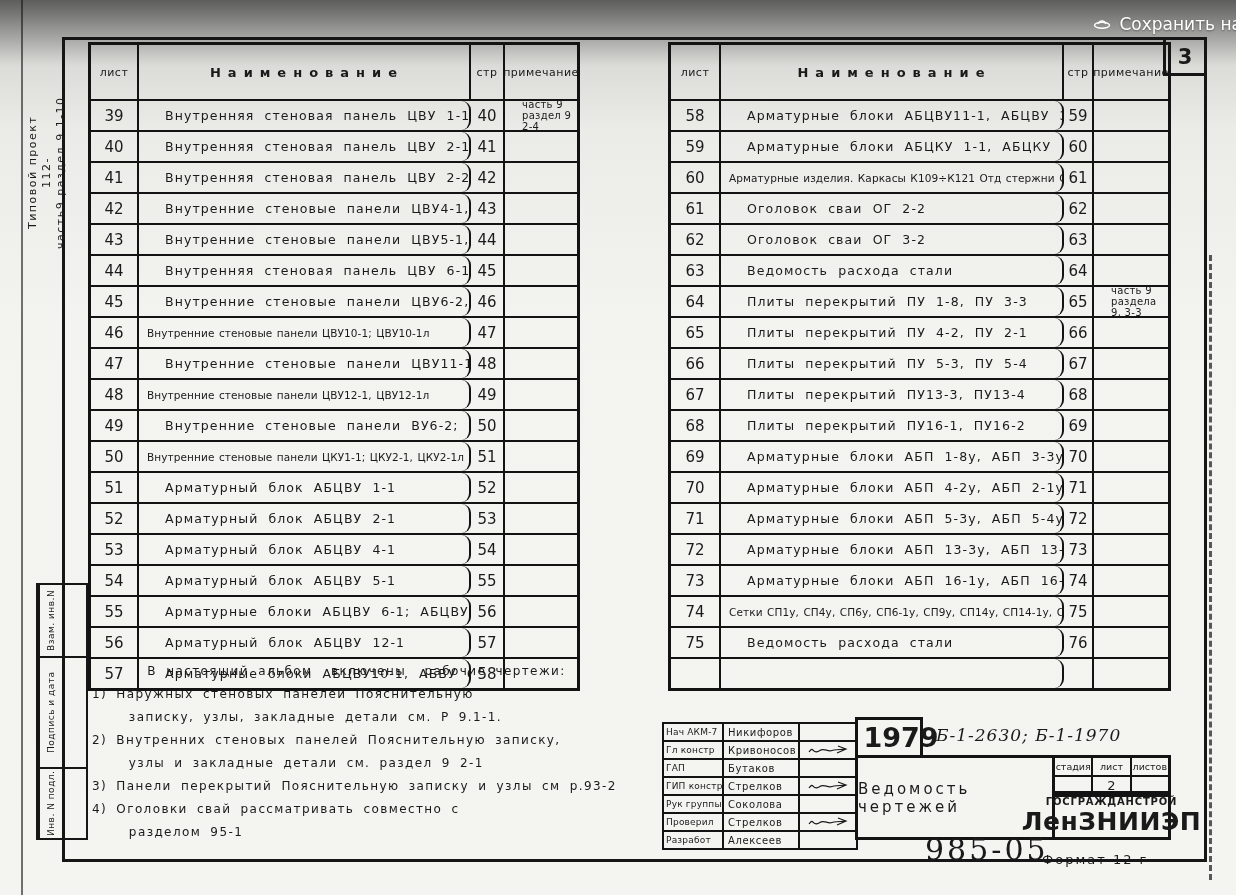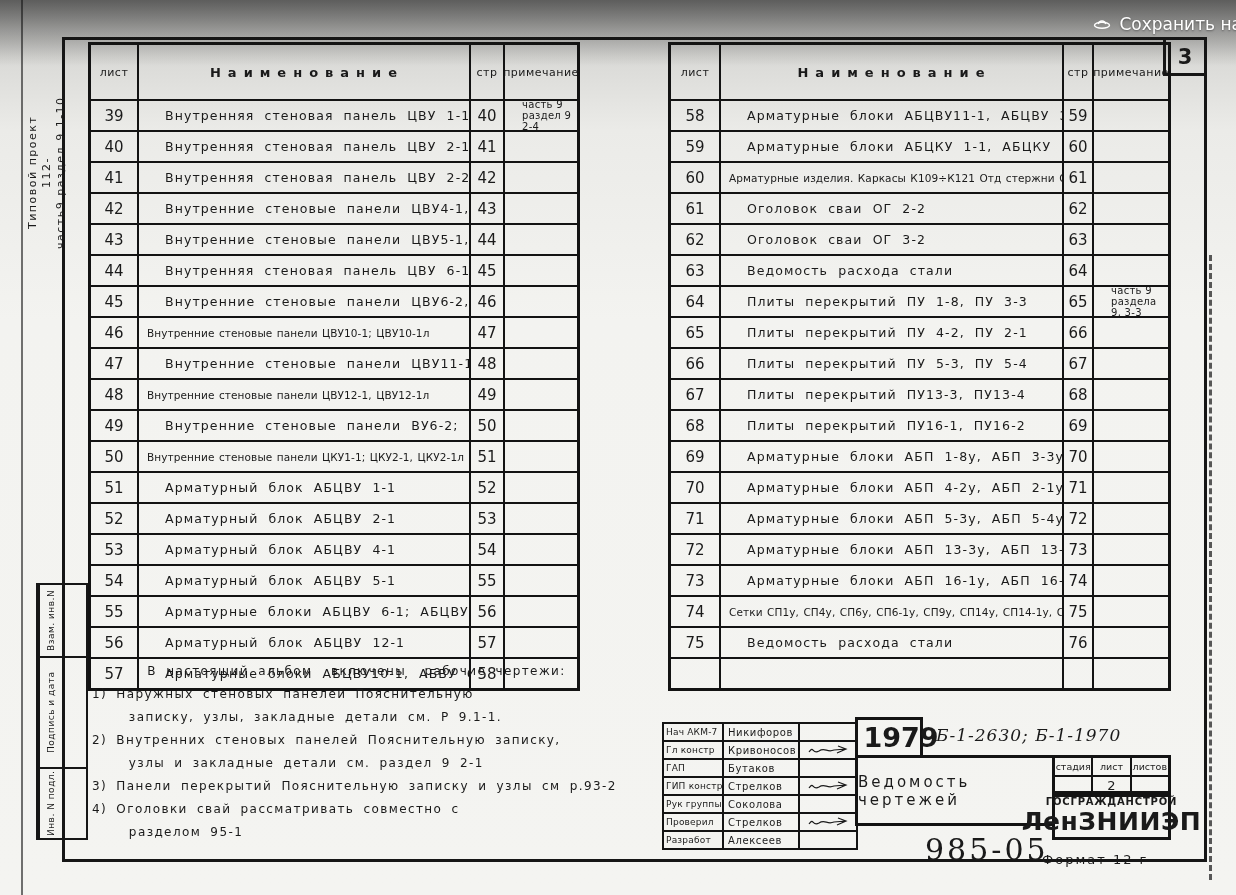--- a/index.html
+++ b/index.html
@@ -30,39 +30,39 @@
   .tr:last-child{border-bottom:none;}
   .tr.head{height:54px;}
   .tc{border-right:2px solid #131313;box-sizing:border-box;display:flex;align-items:center;justify-content:center;overflow:hidden;}
   .tc:last-child{border-right:none;}
   .t0 .c0{width:48px}.t0 .c1{width:332px}.t0 .c2{width:34px}
   .t1 .c0{width:50px}.t1 .c1{width:343px}.t1 .c2{width:30px}
   .c3{flex:1;}
   .tc.hc{font-size:11px;letter-spacing:.5px;}
   .head .c1{font-size:13px;letter-spacing:7px;font-weight:bold;padding-left:6px;}
   .tc.num{font-size:15px;}
-  .tc.name{justify-content:flex-start;padding-left:26px;font-size:12.5px;letter-spacing:1.1px;word-spacing:5px;white-space:nowrap;}
+  .tc.name{justify-content:flex-start;padding-left:26px;font-size:12.5px;letter-spacing:1.1px;word-spacing:5px;white-space:nowrap;border-radius:9px;}
   .tc.name.tight{font-size:10.5px;letter-spacing:.1px;word-spacing:1px;padding-left:8px;}
   .tc.note{font-size:10px;line-height:11px;white-space:pre-line;justify-content:flex-start;padding-left:17px;letter-spacing:.3px;}
   
   .notes{position:absolute;left:92px;top:660px;width:580px;font-size:12px;line-height:23px;
     letter-spacing:1.4px;word-spacing:4px;white-space:pre-wrap;}
   
   .tblock{position:absolute;left:662px;top:717px;width:509px;height:123px;}
   .sigrid{position:absolute;left:0;top:5px;display:grid;grid-template-columns:60px 76px 56px;border:2px solid #131313;}
   .sg{height:16px;border-right:2px solid #131313;border-bottom:2px solid #131313;display:flex;align-items:center;overflow:hidden;white-space:nowrap;}
   .sg:nth-child(3n){border-right:none;}
   .sg:nth-last-child(-n+3){border-bottom:none;}
   .sg.role{font-size:9px;padding-left:2px;letter-spacing:.2px;}
   .sg.nm{font-size:10px;padding-left:4px;letter-spacing:.6px;}
   .sg.sig{justify-content:center;}
   .yearbox{position:absolute;left:193px;top:0;width:68px;height:41px;border:3px solid #131313;box-sizing:border-box;
     display:flex;align-items:center;justify-content:center;font-size:27px;font-weight:bold;padding-left:24px;}
   .codes{position:absolute;left:274px;top:8px;width:235px;font-style:italic;font-size:17px;letter-spacing:1px;font-family:"DejaVu Serif","Liberation Serif",serif;}
-  .doctitle{position:absolute;left:193px;top:38px;width:200px;height:71px;border:3px solid #131313;box-sizing:border-box;
+  .doctitle{position:absolute;left:193px;top:38px;width:200px;height:85px;border:3px solid #131313;box-sizing:border-box;
     display:flex;align-items:center;justify-content:center;font-size:15px;letter-spacing:3px;word-spacing:8px;}
   .stagegrid{position:absolute;left:390px;top:38px;width:119px;border:3px solid #131313;box-sizing:border-box;}
   .stagerow{display:flex;height:17px;}
   .stagerow.hd{border-bottom:2px solid #131313;}
   .stc{flex:1;border-right:2px solid #131313;display:flex;align-items:center;justify-content:center;font-size:9.5px;overflow:hidden;}
   .stc:last-child{border-right:none;}
   .stagerow.val .stc{font-size:13px;}
   .orgbox{position:absolute;left:390px;top:74px;width:119px;height:49px;border:3px solid #131313;box-sizing:border-box;
     display:flex;flex-direction:column;align-items:center;justify-content:center;}
   .org1{font-size:10px;letter-spacing:.8px;font-weight:bold;}

